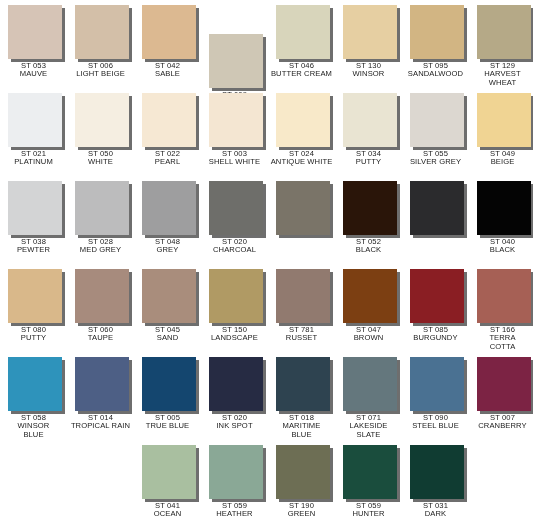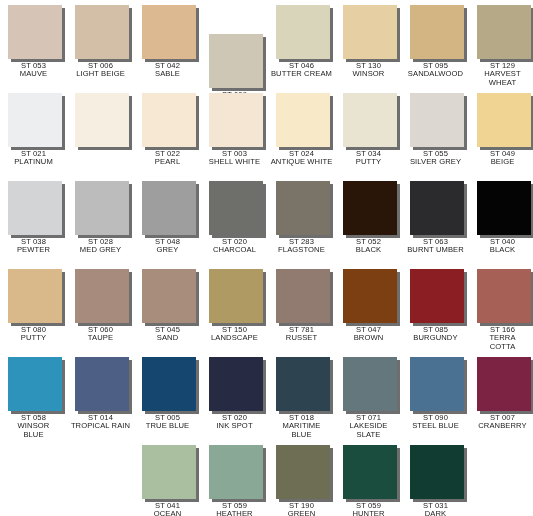--- a/index.html
+++ b/index.html
@@ -154,20 +154,21 @@
           <div class="chip-shadow" style="background: rgb(110, 110, 110);"></div>
           <div class="chip" title="ST 021 PLATINUM" style="background: rgb(236, 238, 240);"></div>
         </div>
         <div class="chip-label"><span class="chip-code">ST 021</span><span class="chip-name">PLATINUM</span></div>
       </div>
       <div class="swatch-cell" style="left: 67px;">
         <div class="chip-wrap">
           <div class="chip-shadow" style="background: rgb(110, 110, 110);"></div>
           <div class="chip" title="ST 050 WHITE" style="background: rgb(245, 238, 225);"></div>
         </div>
+        <div class="chip-label"><span class="chip-code">ST 050</span><span class="chip-name">WHITE</span></div>
       </div>
       <div class="swatch-cell" style="left: 134px;">
         <div class="chip-wrap">
           <div class="chip-shadow" style="background: rgb(110, 110, 110);"></div>
           <div class="chip" title="ST 022 PEARL" style="background: rgb(246, 232, 211);"></div>
         </div>
         <div class="chip-label"><span class="chip-code">ST 022</span><span class="chip-name">PEARL</span></div>
       </div>
       <div class="swatch-cell" style="left: 201px;">
         <div class="chip-wrap">
@@ -232,35 +233,33 @@
           <div class="chip-shadow" style="background: rgb(110, 110, 110);"></div>
           <div class="chip" title="ST 020 CHARCOAL" style="background: rgb(110, 110, 106);"></div>
         </div>
         <div class="chip-label"><span class="chip-code">ST 020</span><span class="chip-name">CHARCOAL</span></div>
       </div>
       <div class="swatch-cell" style="left: 268px;">
         <div class="chip-wrap">
           <div class="chip-shadow" style="background: rgb(110, 110, 110);"></div>
           <div class="chip" title="ST 283 FLAGSTONE" style="background: rgb(122, 116, 104);"></div>
         </div>
-        <div class="chip-label"><span class="chip-code">ST 283</span><span class="chip-name">FLAGSTONE</span></div>
       </div>
       <div class="swatch-cell" style="left: 335px;">
         <div class="chip-wrap">
           <div class="chip-shadow" style="background: rgb(110, 110, 110);"></div>
           <div class="chip" title="ST 052 BLACK" style="background: rgb(42, 21, 9);"></div>
         </div>
         <div class="chip-label"><span class="chip-code">ST 052</span><span class="chip-name">BLACK</span></div>
       </div>
       <div class="swatch-cell" style="left: 402px;">
         <div class="chip-wrap">
           <div class="chip-shadow" style="background: rgb(110, 110, 110);"></div>
           <div class="chip" title="ST 063 BURNT UMBER" style="background: rgb(43, 43, 45);"></div>
         </div>
-        <div class="chip-label"><span class="chip-code">ST 063</span><span class="chip-name">BURNT UMBER</span></div>
       </div>
       <div class="swatch-cell" style="left: 469px;">
         <div class="chip-wrap">
           <div class="chip-shadow" style="background: rgb(110, 110, 110);"></div>
           <div class="chip" title="ST 040 BLACK" style="background: rgb(4, 4, 4);"></div>
         </div>
         <div class="chip-label"><span class="chip-code">ST 040</span><span class="chip-name">BLACK</span></div>
       </div>
     </div>
     <div class="swatch-row" style="top: 264px;">

